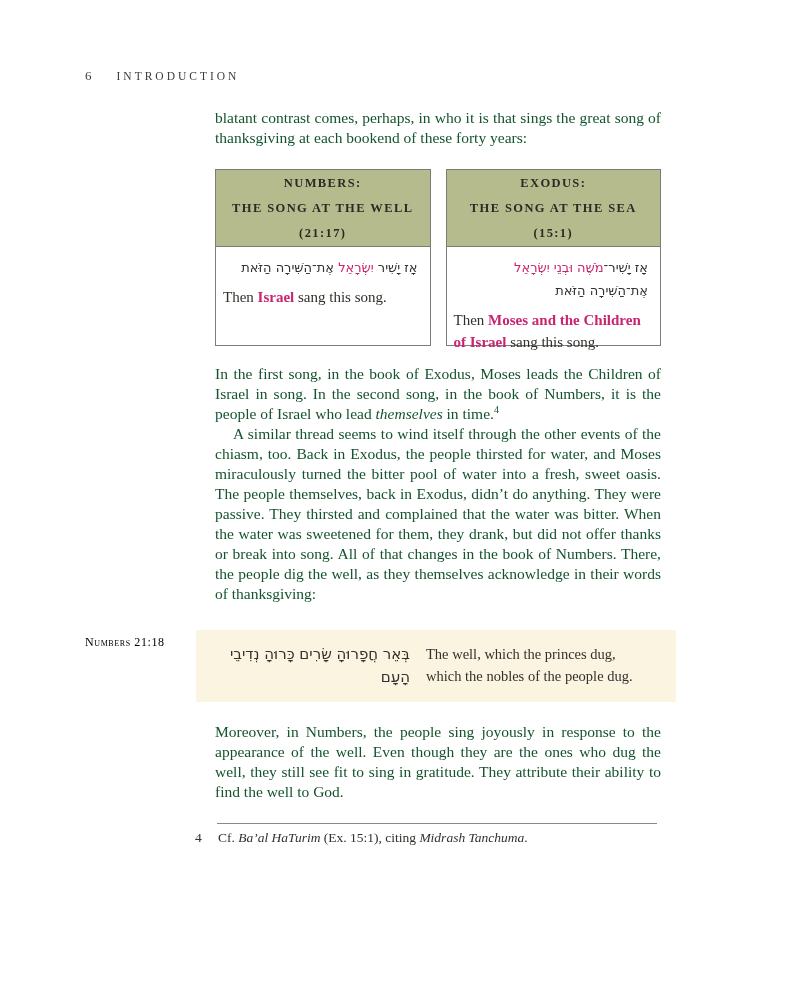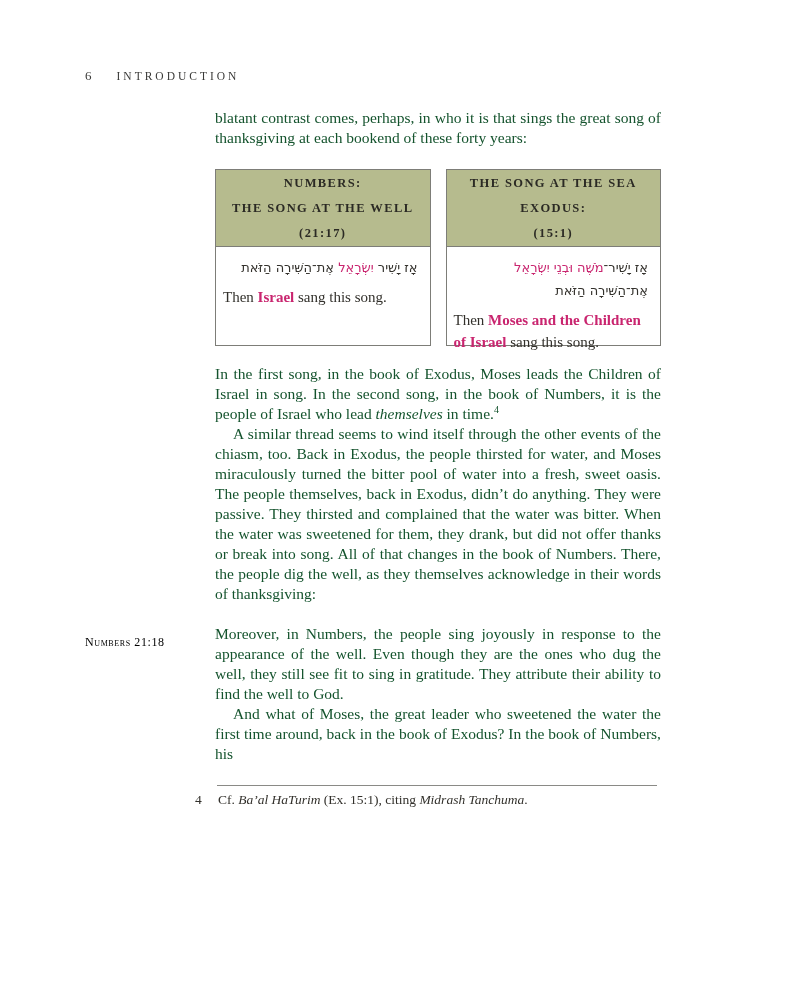--- a/index.html
+++ b/index.html
@@ -122,40 +122,43 @@
           <div>(21:17)</div>
         </div>
         <div class="cmp-body">
           <div class="heb"><span>אָז יָשִׁיר </span><span class="hl">יִשְׂרָאֵל</span><span> אֶת־הַשִּׁירָה הַזֹּאת</span></div>
           <div class="cell-eng"><span>Then </span><span class="hlb">Israel</span><span> sang this song.</span></div>
         </div>
       </div>
 
       <div class="cmp-col">
         <div class="cmp-head">
+          <div>EXODUS:</div>
           <div>THE SONG AT THE SEA</div>
-          <div>EXODUS:</div>
           <div>(15:1)</div>
         </div>
         <div class="cmp-body">
           <div class="heb"><span>אָז יָשִׁיר־</span><span class="hl">מֹשֶׁה וּבְנֵי יִשְׂרָאֵל</span><span> אֶת־הַשִּׁירָה הַזֹּאת</span></div>
           <div class="cell-eng"><span>Then </span><span class="hlb">Moses and the Children of Israel</span><span> sang this song.</span></div>
         </div>
       </div>
 
     </div>
 
     <p class="body" style="margin-top:18px;"><span>In the first song, in the book of Exodus, Moses leads the Children of Israel in song. In the second song, in the book of Numbers, it is the people of Israel who lead </span><span class="it">themselves</span><span> in time.</span><sup class="fnref">4</sup></p>
 
     <p class="body indent">A similar thread seems to wind itself through the other events of the chiasm, too. Back in Exodus, the people thirsted for water, and Moses miraculously turned the bitter pool of water into a fresh, sweet oasis. The people themselves, back in Exodus, didn’t do anything. They were passive. They thirsted and complained that the water was bitter. When the water was sweetened for them, they drank, but did not offer thanks or break into song. All of that changes in the book of Numbers. There, the people dig the well, as they themselves acknowledge in their words of thanksgiving:</p>
 
+    <div class="quote-box">
+      <div class="quote-heb">בְּאֵר חֲפָרוּהָ שָׂרִים כָּרוּהָ נְדִיבֵי הָעָם</div>
+      <div class="quote-eng">The well, which the princes dug, which the nobles of the people dug.</div>
+    </div>
 
     <p class="body after-quote">Moreover, in Numbers, the people sing joyously in response to the appearance of the well. Even though they are the ones who dug the well, they still see fit to sing in gratitude. They attribute their ability to find the well to God.</p>
 
-    <p class="body indent">And what of Moses, the great leader who sweetened the water the first time around, back in the book of Exodus? In the book of Numbers, his</p>
 
     <div class="footnote-rule"></div>
 
     <div class="footnote">
       <span class="fn-num">4</span>
       <span>Cf. </span><span class="it">Ba’al HaTurim</span><span> (Ex. 15:1), citing </span><span class="it">Midrash Tanchuma</span><span>.</span>
     </div>
 
   </main>
 </div>

